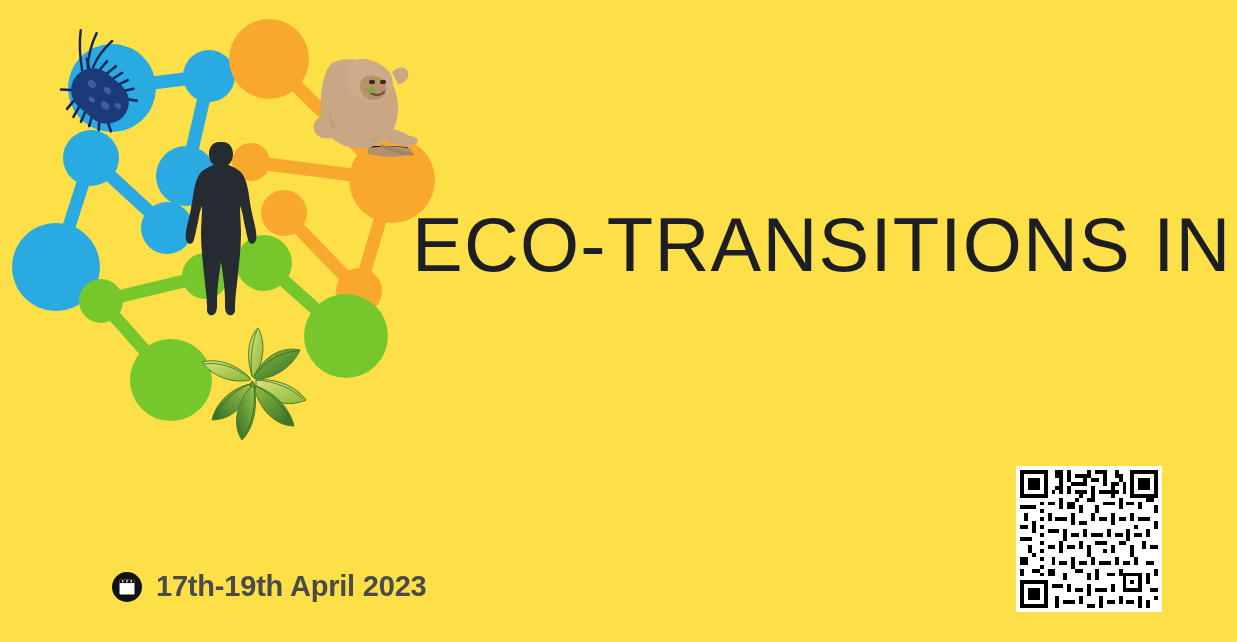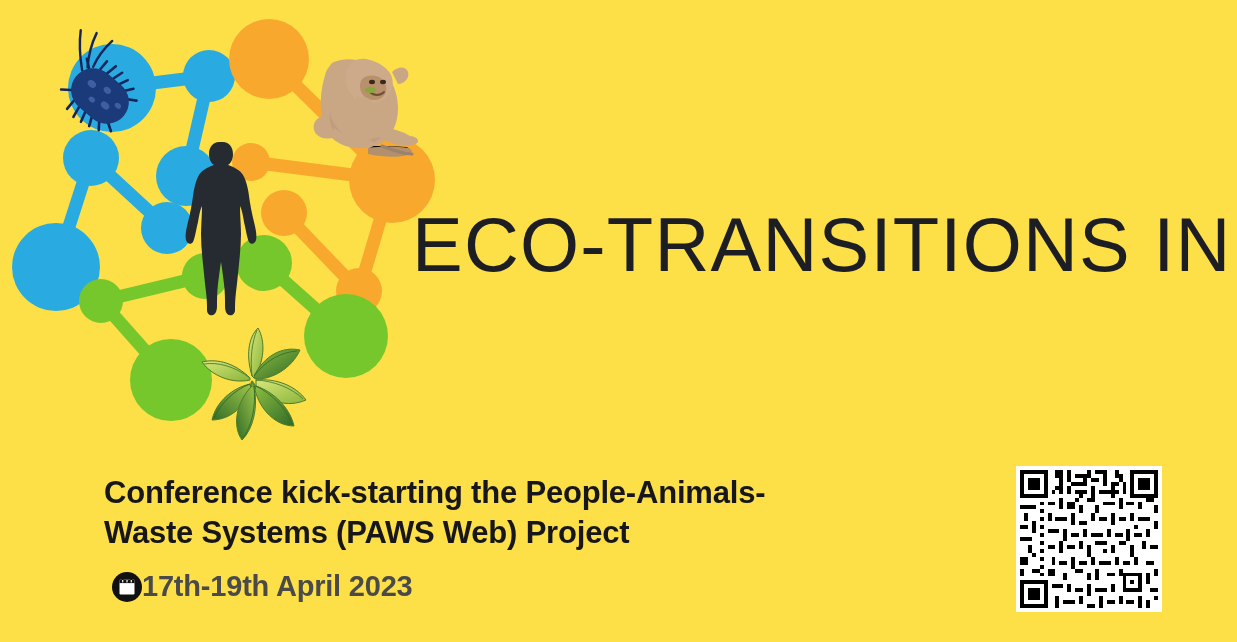--- a/index.html
+++ b/index.html
@@ -64,20 +64,21 @@
     white-space: nowrap;
   }
 
   
   #date-row {
     position: absolute;
     left: 112px;
     top: 570px;
     display: flex;
     align-items: center;
+    gap: 14px;
   }
   #calendar-icon {
     width: 30px;
     height: 30px;
     flex: 0 0 auto;
   }
   #date-text {
     font-family: "Liberation Sans", sans-serif;
     font-weight: bold;
     font-size: 29px;
@@ -250,24 +251,20 @@
           <path d="M4,4 C20,12 34,26 40,42" stroke="#3e6b24" stroke-width="0.9" fill="none"></path>
         </g>
       </g>
     </svg>
   </div>
 
   <div id="title-block">
     <div class="title-line l1">ECO-TRANSITIONS IN</div>
   </div>
 
-  <div id="subtitle-block">
-    <div class="subtitle-line">Conference kick-starting the People-Animals-</div>
-    <div class="subtitle-line">Waste Systems (PAWS Web) Project</div>
-  </div>
 
   <div id="date-row">
     <span id="calendar-icon">
       <svg viewBox="0 0 30 30" width="30" height="30" xmlns="http://www.w3.org/2000/svg">
         <circle cx="15" cy="15" r="15" fill="#111111"></circle>
         <rect x="7.5" y="7.5" width="15" height="15" rx="1.2" fill="#ffffff"></rect>
         <rect x="7.5" y="7.5" width="15" height="3.6" fill="#111111"></rect>
         <rect x="9.8" y="5.4" width="1.8" height="4.2" rx="0.9" fill="#111111"></rect>
         <rect x="18.4" y="5.4" width="1.8" height="4.2" rx="0.9" fill="#111111"></rect>
         <g fill="#ffffff">

